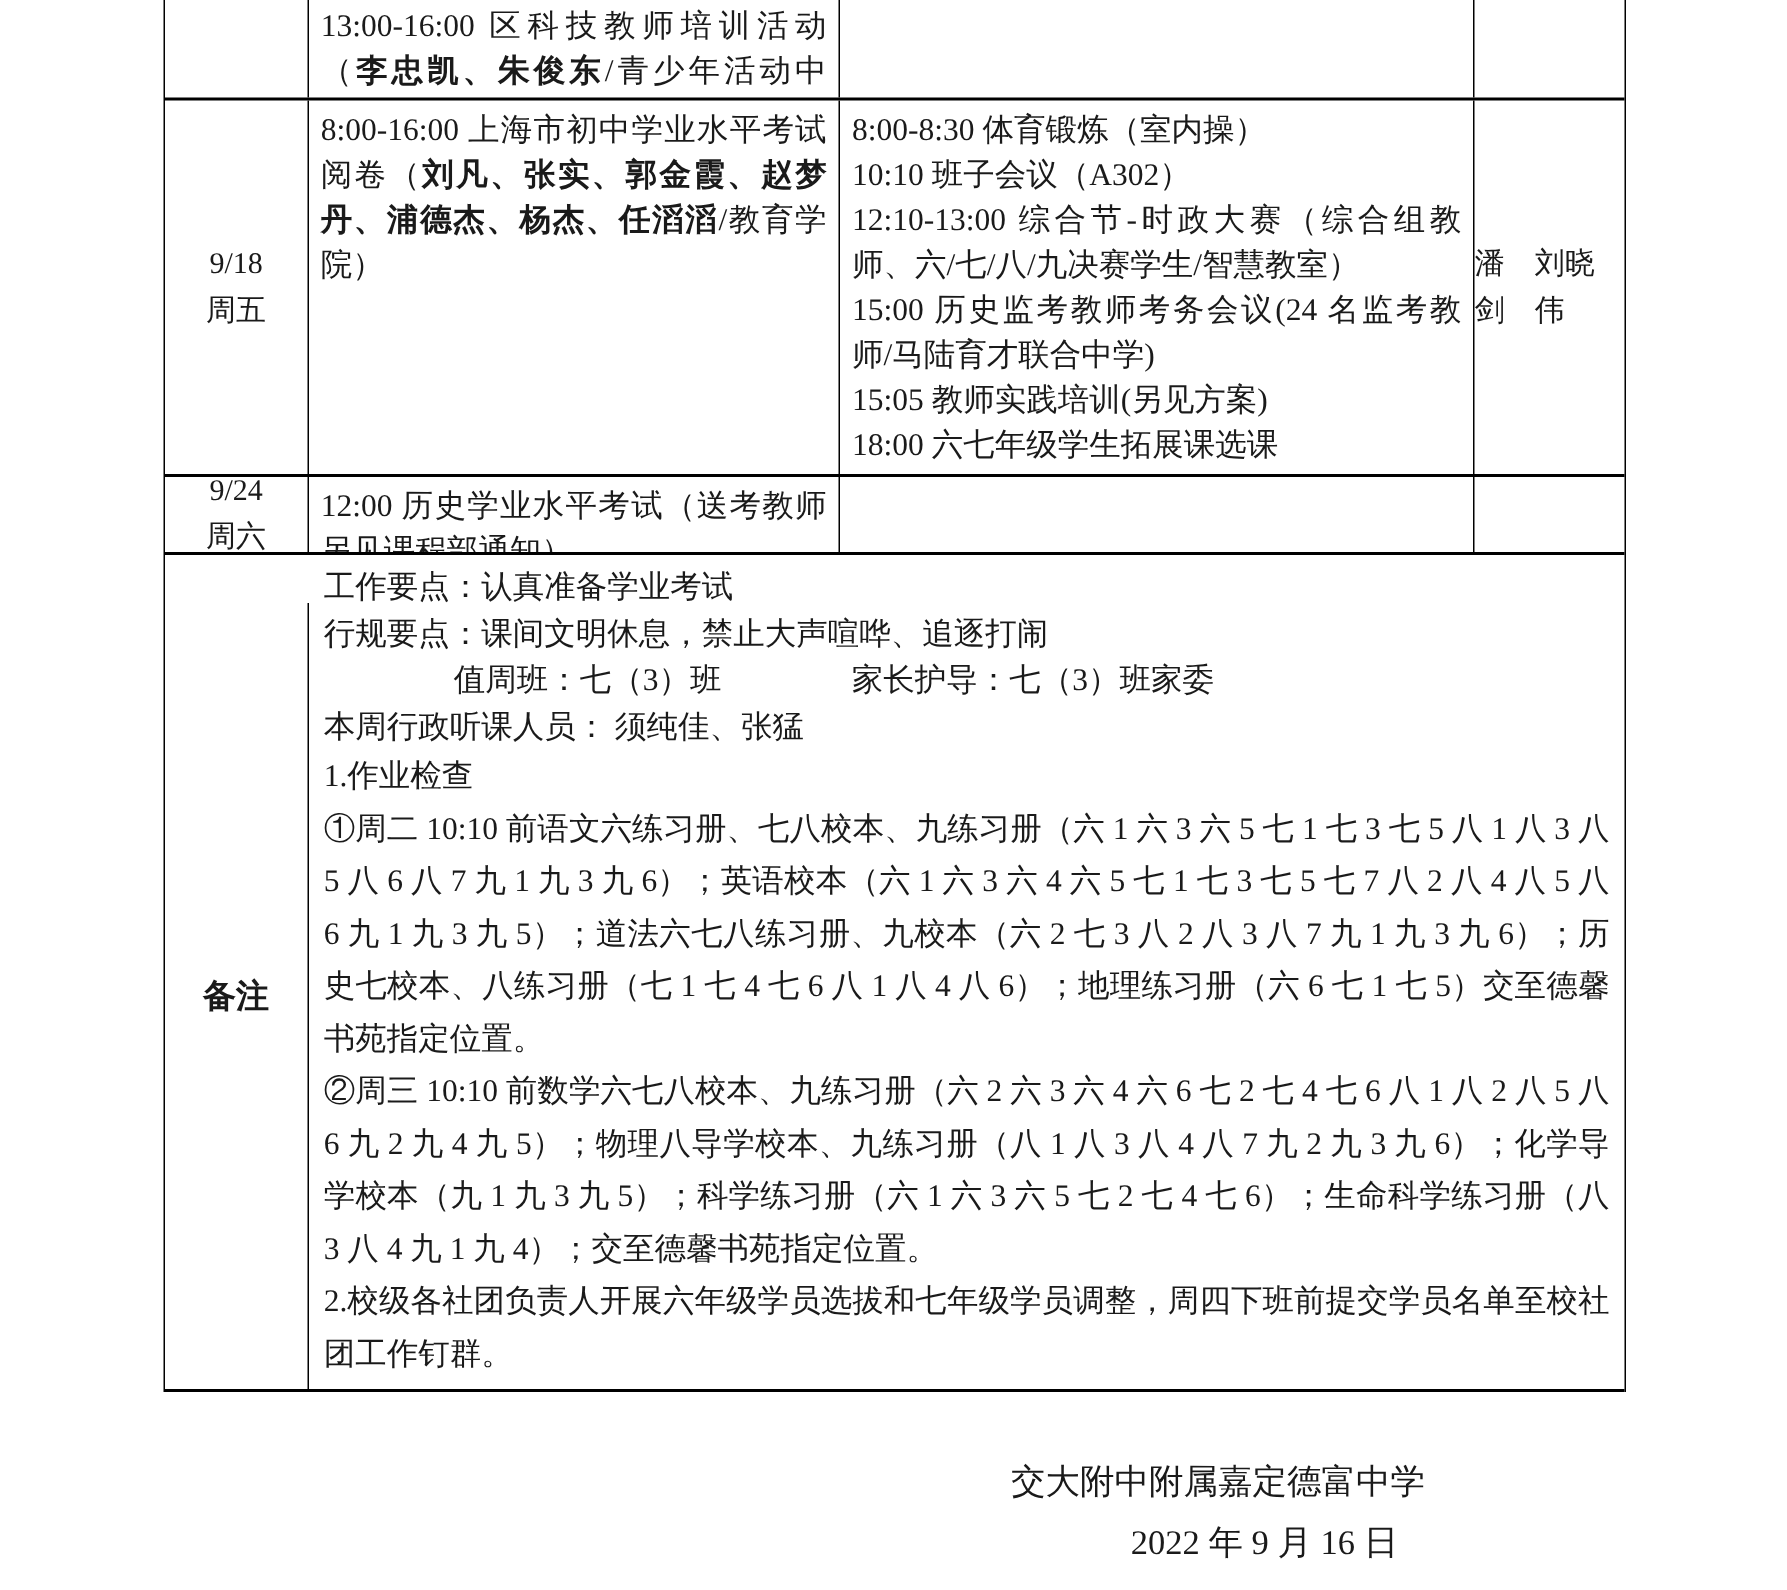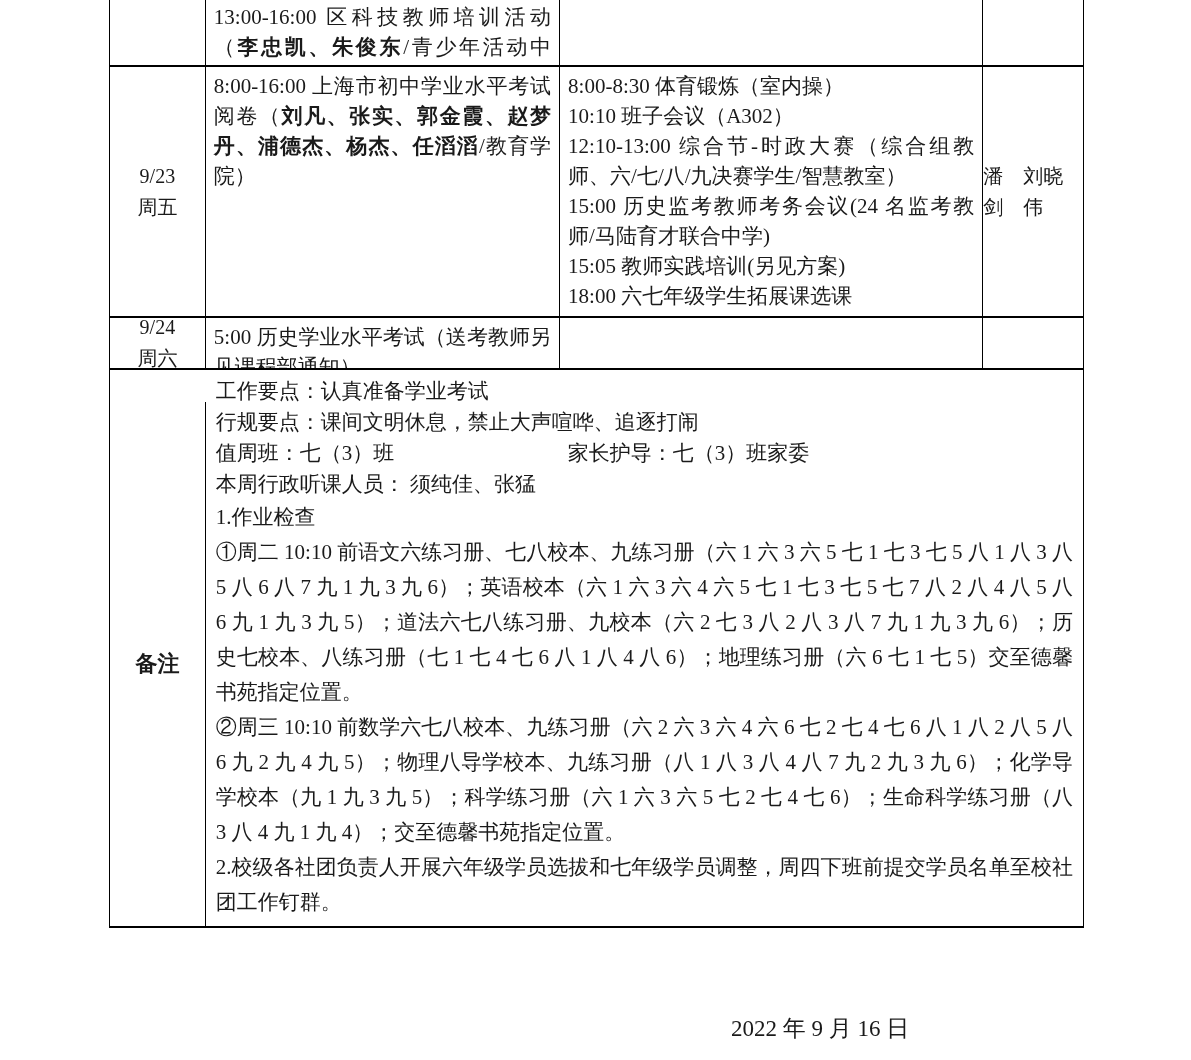--- a/index.html
+++ b/index.html
@@ -39,46 +39,46 @@
   .row-sat{height:52px;}
   .row-notes{height:558px;}
   .just{text-align:justify;}
   .bold{font-weight:bold;}
   .ev-item{text-align:justify;}
   
   .notes-label{width:96px;display:flex;align-items:center;justify-content:center;
                font-size:22px;font-weight:bold;padding:0;margin-top:32px;}
   .notes-content{width:879px;padding:6px 10px;font-size:21px;line-height:31px;}
   .note-line{line-height:31px;}
-  .duty-line{display:flex;}
+  .duty-line{display:flex;text-align:center;}
   .duty-left{width:352px;flex:0 0 auto;}
   .note-par{line-height:35px;text-align:justify;}
   
   .footer-school{position:absolute;left:602px;top:972px;width:420px;text-align:center;font-size:23px;}
-  .footer-date{position:absolute;left:610px;top:1013px;width:420px;text-align:center;font-size:23px;}
+  .footer-date{position:absolute;left:633px;top:1013px;width:420px;text-align:center;font-size:23px;}
 </style>
 </head>
 <body>
 
 <div class="page">
 
   <div class="tbl">
 
     <div class="row row-partial">
       <div class="cell c-date"></div>
       <div class="cell c-act just">
         <span>13:00-16:00 区科技教师培训活动（</span><span class="bold">李忠凯、朱俊东</span><span>/青少年活动中心）</span>
       </div>
       <div class="cell c-ev"></div>
       <div class="cell c-duty"></div>
     </div>
 
     <div class="row row-fri">
       <div class="cell c-date">
-        <div>9/23</div>
+        <div>9/18</div>
         <div>周五</div>
       </div>
       <div class="cell c-act just">
         <span>8:00-16:00 上海市初中学业水平考试阅卷（</span><span class="bold">刘凡、张实、郭金霞、赵梦丹、浦德杰、杨杰、任滔滔</span><span>/教育学院）</span>
       </div>
       <div class="cell c-ev">
         <div class="ev-item">8:00-8:30 体育锻炼（室内操）</div>
         <div class="ev-item">10:10 班子会议（A302）</div>
         <div class="ev-item">12:10-13:00 综合节-时政大赛（综合组教师、六/七/八/九决赛学生/智慧教室）</div>
         <div class="ev-item">15:00 历史监考教师考务会议(24 名监考教师/马陆育才联合中学)</div>
@@ -90,21 +90,21 @@
         <div>刘晓伟</div>
       </div>
     </div>
 
     <div class="row row-sat">
       <div class="cell c-date">
         <div>9/24</div>
         <div>周六</div>
       </div>
       <div class="cell c-act just">
-        <span>5:00 历史学业水平考试（送考教师另见课程部通知）</span>
+        <span>12:00 历史学业水平考试（送考教师另见课程部通知）</span>
       </div>
       <div class="cell c-ev"></div>
       <div class="cell c-duty"></div>
     </div>
 
     <div class="row row-notes" style="border-bottom-width:2px;">
       <div class="cell notes-label">备注</div>
       <div class="cell notes-content">
         <div class="note-line">工作要点：认真准备学业考试</div>
         <div class="note-line">行规要点：课间文明休息，禁止大声喧哗、追逐打闹</div>
@@ -115,15 +115,16 @@
         <div class="note-line">本周行政听课人员： 须纯佳、张猛</div>
         <div class="note-par">1.作业检查</div>
         <div class="note-par">①周二 10:10 前语文六练习册、七八校本、九练习册（六 1 六 3 六 5 七 1 七 3 七 5 八 1 八 3 八 5 八 6 八 7 九 1 九 3 九 6）；英语校本（六 1 六 3 六 4 六 5 七 1 七 3 七 5 七 7 八 2 八 4 八 5 八 6 九 1 九 3 九 5）；道法六七八练习册、九校本（六 2 七 3 八 2 八 3 八 7 九 1 九 3 九 6）；历史七校本、八练习册（七 1 七 4 七 6 八 1 八 4 八 6）；地理练习册（六 6 七 1 七 5）交至德馨书苑指定位置。</div>
         <div class="note-par">②周三 10:10 前数学六七八校本、九练习册（六 2 六 3 六 4 六 6 七 2 七 4 七 6 八 1 八 2 八 5 八 6 九 2 九 4 九 5）；物理八导学校本、九练习册（八 1 八 3 八 4 八 7 九 2 九 3 九 6）；化学导学校本（九 1 九 3 九 5）；科学练习册（六 1 六 3 六 5 七 2 七 4 七 6）；生命科学练习册（八 3 八 4 九 1 九 4）；交至德馨书苑指定位置。</div>
         <div class="note-par">2.校级各社团负责人开展六年级学员选拔和七年级学员调整，周四下班前提交学员名单至校社团工作钉群。</div>
       </div>
     </div>
 
   </div>
 
+  <div class="footer-school">交大附中附属嘉定德富中学</div>
   <div class="footer-date">2022 年 9 月 16 日</div>
 
 </div>
 
 </body></html>

